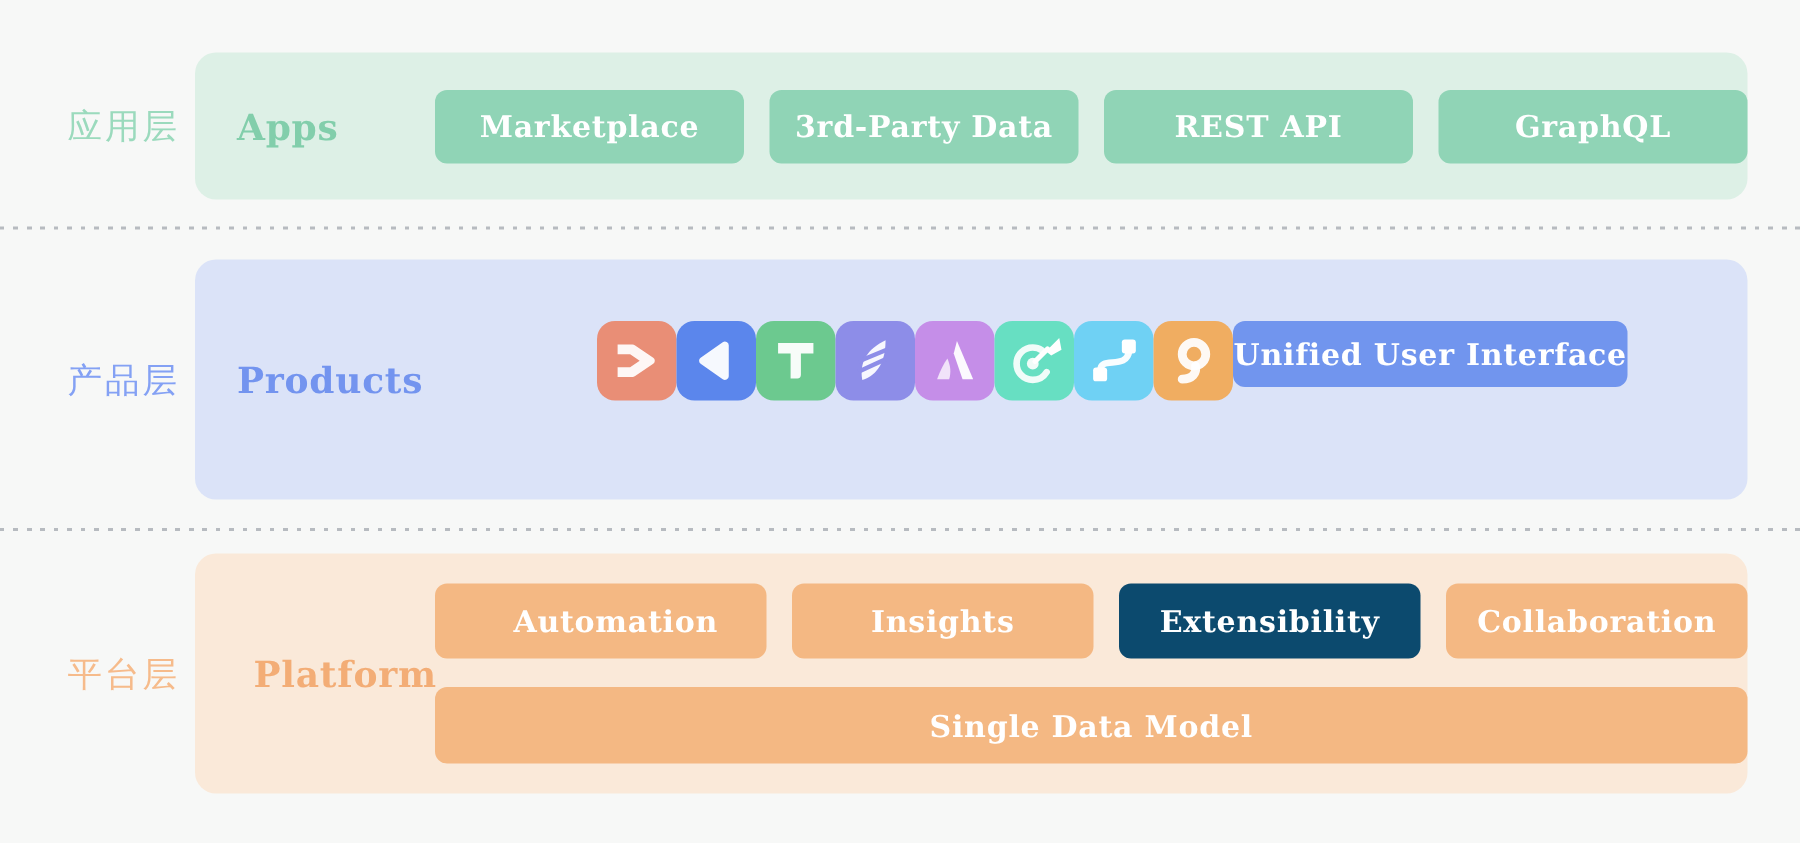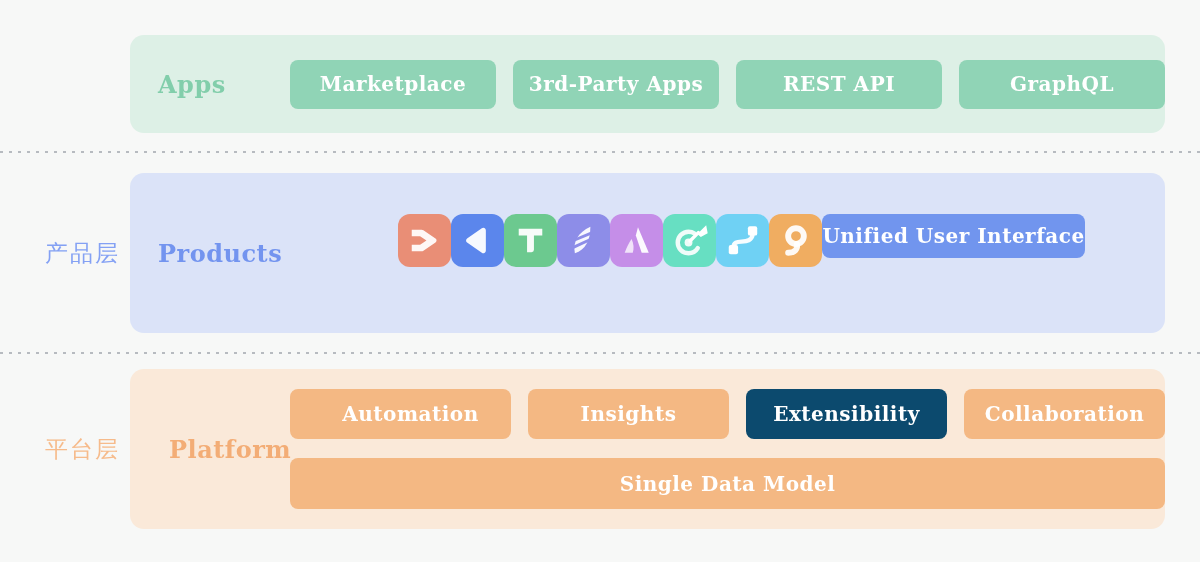--- a/index.html
+++ b/index.html
@@ -63,27 +63,28 @@
   #platform-panel  { top: 369px; height: 160px; }
   #platform-side   { top: 369px; height: 160px; }
   .platform-chips  { margin-bottom: 19px; height: 50px; }
   .platform-chips .chip { height: 50px; }
 </style>
 </head>
 <body>
 
 <div class="canvas">
 
+  <div class="side-label" id="apps-side" style="color: rgb(155, 218, 189);">应用层</div>
 
   <div class="panel" id="apps-panel" style="background: rgb(221, 240, 230);">
     <div class="panel-title" style="color: rgb(130, 206, 171);">Apps</div>
     <div class="panel-content">
       <div class="chip-row">
         <div class="chip" style="background: rgb(144, 212, 182);">Marketplace</div>
-        <div class="chip" style="background: rgb(144, 212, 182);">3rd-Party Apps</div>
+        <div class="chip" style="background: rgb(144, 212, 182);">3rd-Party Data</div>
         <div class="chip" style="background: rgb(144, 212, 182);">REST API</div>
         <div class="chip" style="background: rgb(144, 212, 182);">GraphQL</div>
       </div>
     </div>
   </div>
 
   <div class="dotted-divider" id="divider-1"></div>
 
   <div class="side-label" id="products-side" style="color: rgb(132, 161, 244);">产品层</div>
 

